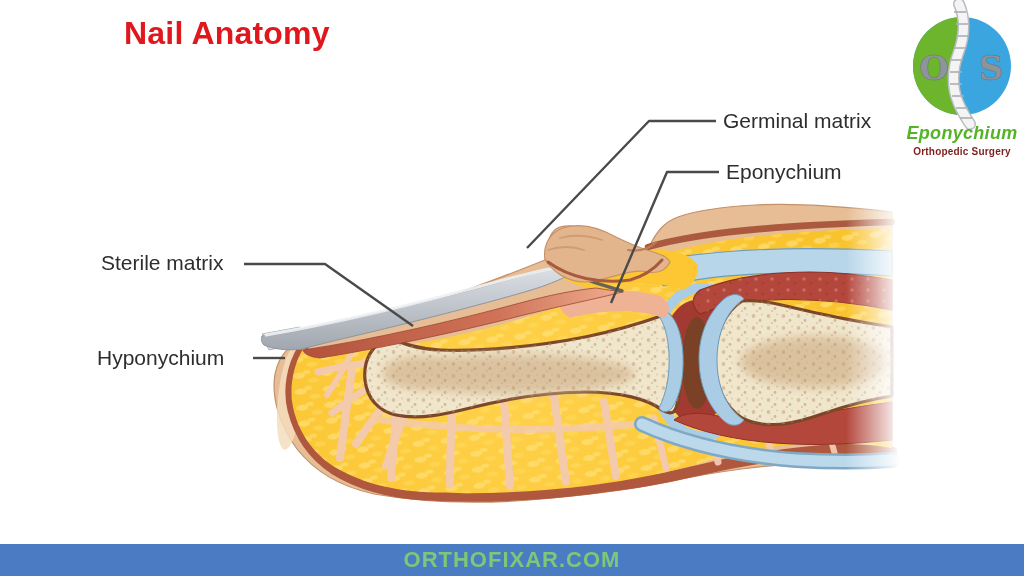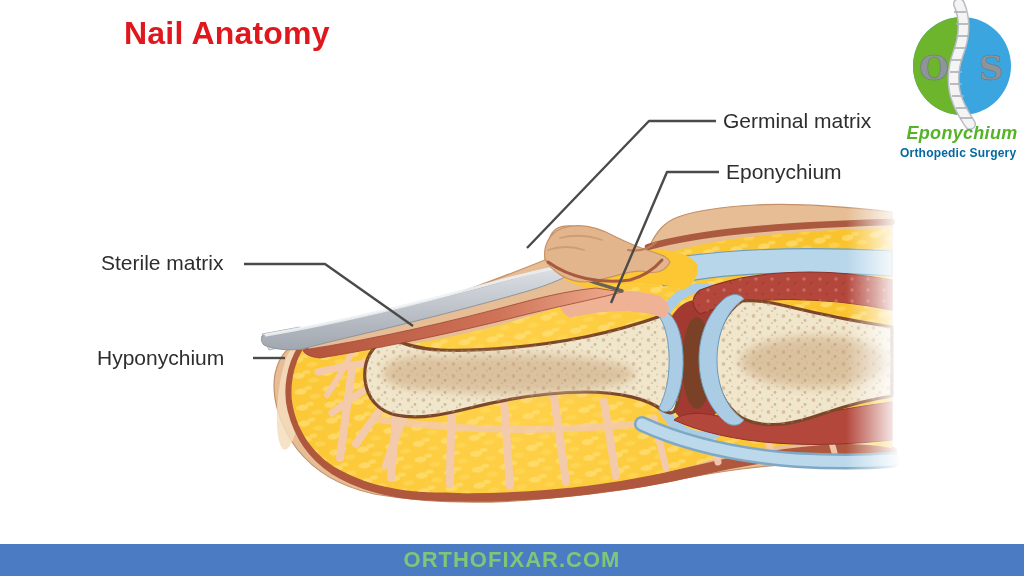--- a/index.html
+++ b/index.html
@@ -10,22 +10,22 @@
               font-size:32px;font-weight:bold;color:#e0181d;letter-spacing:.2px;}
   .anno{position:absolute;z-index:3;font-size:21px;color:#2e2e2e;white-space:nowrap;}
   .anno.germinal{left:723px;top:109px;}
   .anno.eponychium{left:726px;top:160px;text-align:right;}
   .anno.sterile{left:101px;top:251px;}
   .anno.hyponychium{left:97px;top:346px;}
   .logo{position:absolute;left:900px;top:0;width:124px;height:170px;z-index:3;}
   .logo svg{position:absolute;left:0;top:0;}
   .logo .brand{position:absolute;left:0;top:123px;width:124px;text-align:center;
                font-size:18px;font-weight:bold;font-style:italic;color:#54b327;letter-spacing:.3px;}
-  .logo .tagline{position:absolute;left:0;top:146px;width:124px;
-                 font-size:12px;font-weight:bold;color:#0369a1;letter-spacing:.2px;}
+  .logo .tagline{position:absolute;left:0;top:146px;width:124px;text-align:center;
+                 font-size:10px;font-weight:bold;color:#7f1d1d;letter-spacing:.2px;}
   .footer-bar{position:absolute;left:0;top:544px;width:1024px;height:32px;background:#4a7bc3;
               z-index:4;text-align:center;}
   .footer-bar .site{display:inline-block;line-height:32px;font-size:22px;font-weight:bold;
                     color:#7dc878;letter-spacing:1px;}
 </style>
 </head>
 <body>
 
 <div class="stage">
 

